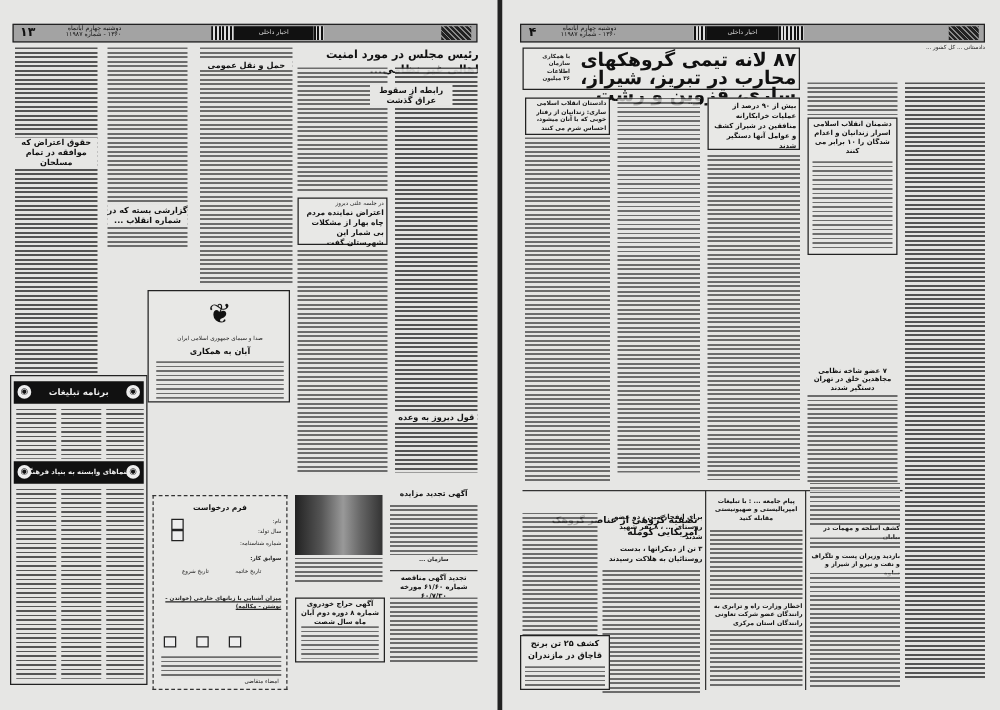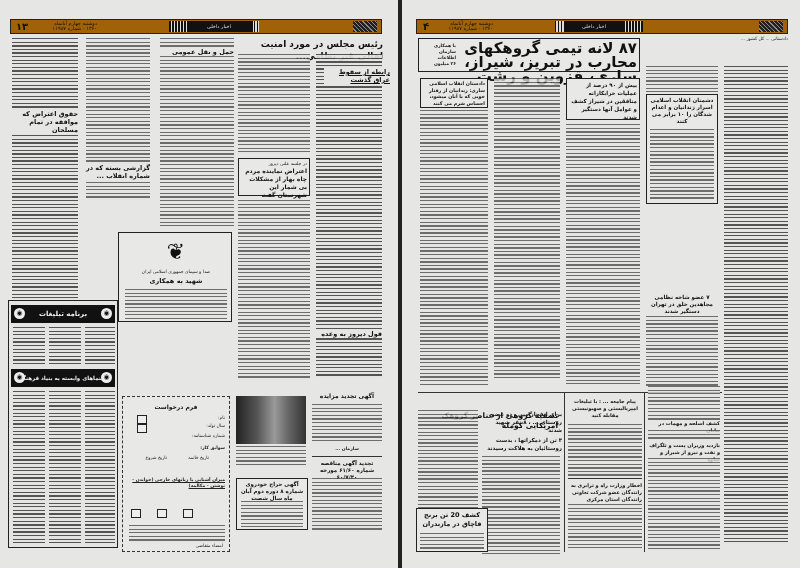--- a/index.html
+++ b/index.html
@@ -2,32 +2,32 @@
 <html><head>
 <meta charset="utf-8">
 <style>
   html,body{margin:0;padding:0;}
   body{width:800px;height:568px;background:#9a9a9a;overflow:hidden;position:relative;font-family:"DejaVu Sans",sans-serif;color:#111;}
   .spread{position:absolute;left:0;top:0;width:800px;height:568px;background:#e2e2e2;}
   .page{position:absolute;top:0;height:568px;background:#e6e6e4;overflow:hidden;}
   .page.left{left:0;width:398px;}
   .page.right{left:402px;width:398px;}
   .gutter{position:absolute;left:398px;top:0;width:4px;height:568px;background:#222;}
-  .masthead{position:absolute;top:19px;height:15px;border:1.5px solid #222;background:#a16207;box-sizing:border-box;}
+  .masthead{position:absolute;top:19px;height:15px;border:1.5px solid #222;background:#a3a3a3;box-sizing:border-box;}
   .pnum{position:absolute;top:0;font:bold 10px "DejaVu Sans",sans-serif;line-height:13px;}
   .mdate{position:absolute;top:1px;font:5px "DejaVu Sans",sans-serif;line-height:5px;text-align:right;direction:rtl;}
   .barcode{position:absolute;top:1px;height:11px;background:repeating-linear-gradient(90deg,#111 0 1.5px,#ddd 1.5px 3px);}
   .mtitle{position:absolute;top:1px;height:11px;background:#111;color:#ddd;font:5px "DejaVu Sans",sans-serif;line-height:11px;text-align:center;}
   .logo{position:absolute;top:1px;width:24px;height:11px;background:repeating-linear-gradient(45deg,#222 0 2px,#888 2px 3px);}
   .headline{position:absolute;direction:rtl;text-align:right;font-weight:bold;color:#111;font-family:"DejaVu Sans",sans-serif;}
   .box{position:absolute;border:1px solid #222;box-sizing:border-box;background:#e8e8e6;}
   .col{position:absolute;background:repeating-linear-gradient(180deg,#444 0 1.3px,#e4e4e2 1.3px 3.6px);opacity:.75;}
   .col.dark{opacity:.9;}
   .rule{position:absolute;background:#333;}
-  .subhead{position:absolute;direction:rtl;text-align:right;font:bold 6.5px "DejaVu Sans",sans-serif;line-height:8px;color:#111;background:#e6e6e4;}
+  .subhead{position:absolute;direction:rtl;text-align:center;font:bold 6.5px "DejaVu Sans",sans-serif;line-height:8px;color:#111;background:#e6e6e4;}
   .cinema{position:absolute;border:1.5px solid #222;box-sizing:border-box;background:#e4e4e2;}
   .cbanner{position:absolute;left:2px;right:2px;height:18px;background:#111;color:#eee;font:bold 7px "DejaVu Sans",sans-serif;line-height:18px;text-align:center;direction:rtl;}
   .circ{position:absolute;top:3px;width:11px;height:11px;border-radius:50%;background:#eee;color:#111;font-size:7px;line-height:11px;text-align:center;}
   .form{position:absolute;border:1.5px dashed #333;box-sizing:border-box;background:#e8e8e6;}
   .chk{position:absolute;width:8px;height:7px;border:1px solid #222;background:#eee;}
   .photo{position:absolute;background:linear-gradient(90deg,#222 0,#555 30%,#999 55%,#666 75%,#333 100%);}
   .tiny{position:absolute;direction:rtl;text-align:right;font:4.5px "DejaVu Sans",sans-serif;line-height:6px;color:#222;}
   .emblem{position:absolute;font-size:22px;line-height:22px;text-align:center;color:#111;}
 </style>
 </head>
@@ -52,33 +52,33 @@
 
     <div class="col dark" style="left:12px;top:38px;width:66px;height:262px;"></div>
     <div class="col" style="left:86px;top:38px;width:64px;height:160px;"></div>
     <div class="col" style="left:160px;top:38px;width:74px;height:190px;"></div>
     <div class="col" style="left:238px;top:54px;width:72px;height:100px;"></div>
     <div class="col" style="left:238px;top:200px;width:72px;height:180px;"></div>
     <div class="col dark" style="left:316px;top:54px;width:66px;height:324px;"></div>
 
     <div class="subhead" style="left:12px;top:110px;width:66px;">حقوق اعتراض که موافقه در تمام مسلحان</div>
     <div class="subhead" style="left:160px;top:48px;width:74px;">حمل و نقل عمومی</div>
-    <div class="subhead" style="left:324px;top:68px;width:66px;text-decoration:underline;">رابطه از سقوط عراق گذشت</div>
+    <div class="subhead" style="left:296px;top:68px;width:66px;">رابطه از سقوط عراق گذشت</div>
     <div class="subhead" style="left:86px;top:164px;width:64px;">گزارشی بسته که در شماره انقلاب ...</div>
     <div class="subhead" style="left:316px;top:330px;width:66px;">قول دیروز به وعده</div>
 
     <div class="box" style="left:238px;top:158px;width:72px;height:38px;padding:2px;">
       <div class="tiny" style="position:static;font-size:4.5px;">در جلسه علنی دیروز</div>
       <div style="direction:rtl;text-align:right;font:bold 6px 'DejaVu Sans',sans-serif;line-height:8px;">اعتراض نماینده مردم چاه بهار از مشکلات بی شمار این شهرستان گفت</div>
     </div>
 
     <div class="box" style="left:118px;top:232px;width:114px;height:90px;">
       <div class="emblem" style="left:40px;top:8px;width:34px;">❦</div>
       <div class="tiny" style="left:4px;top:36px;width:106px;text-align:center;">صدا و سیمای جمهوری اسلامی ایران</div>
-      <div style="position:absolute;left:4px;top:44px;width:106px;direction:rtl;text-align:center;font:bold 6.5px 'DejaVu Sans',sans-serif;">شهید به همکاری</div>
+      <div style="position:absolute;left:4px;top:44px;width:106px;direction:rtl;text-align:center;font:bold 6.5px 'DejaVu Sans',sans-serif;">آبان به همکاری</div>
       <div class="col" style="left:6px;top:56px;width:102px;height:30px;"></div>
     </div>
 
     <div class="cinema" style="left:8px;top:300px;width:110px;height:248px;">
       <div class="cbanner" style="top:4px;">
         <span class="circ" style="left:3px;">◉</span>
         <span>برنامه تبلیغات</span>
         <span class="circ" style="right:3px;">◉</span>
       </div>
       <div class="col dark" style="left:4px;top:26px;width:32px;height:40px;"></div>
@@ -174,21 +174,21 @@
 
     <div class="rule" style="left:16px;top:392px;width:304px;height:1px;"></div>
 
     <div class="headline" style="left:16px;top:411px;width:140px;font-size:7.5px;line-height:10px;">تصفیه گروهی از عناصر گروهک آمریکایی کومله</div>
     <div class="col" style="left:16px;top:410px;width:60px;height:110px;"></div>
     <div class="headline" style="left:80px;top:410px;width:80px;font-size:5.5px;line-height:8px;">برای انفجار مین ، دو عضو روستای ... ، ۸ نفر شهید شدند</div>
     <div class="headline" style="left:80px;top:436px;width:80px;font-size:5.5px;line-height:8px;">۳ تن از دمکراتها ، بدست روستائیان به هلاکت رسیدند</div>
     <div class="col" style="left:80px;top:456px;width:78px;height:100px;"></div>
 
     <div class="box" style="left:14px;top:508px;width:72px;height:44px;border-width:1.5px;">
-      <div style="direction:rtl;text-align:center;font:bold 6.5px 'DejaVu Sans',sans-serif;line-height:9px;padding-top:2px;">کشف 20 تن برنج قاچاق در مازندران</div>
+      <div style="direction:rtl;text-align:center;font:bold 6.5px 'DejaVu Sans',sans-serif;line-height:9px;padding-top:2px;">کشف ۲۵ تن برنج قاچاق در مازندران</div>
       <div class="col" style="left:3px;top:24px;width:64px;height:16px;"></div>
     </div>
 
     <div class="rule" style="left:162px;top:392px;width:1px;height:160px;"></div>
     <div style="position:absolute;left:166px;top:398px;width:74px;direction:rtl;text-align:center;font:bold 5px 'DejaVu Sans',sans-serif;line-height:7px;">پیام جامعه ... : با تبلیغات امپریالیستی و صهیونیستی مقابله کنید</div>
     <div class="col" style="left:166px;top:424px;width:74px;height:52px;"></div>
     <div class="rule" style="left:166px;top:478px;width:74px;height:1px;"></div>
     <div style="position:absolute;left:166px;top:482px;width:74px;direction:rtl;text-align:right;font:bold 5px 'DejaVu Sans',sans-serif;line-height:7px;">اخطار وزارت راه و ترابری به رانندگان عضو شرکت تعاونی رانندگان استان مرکزی</div>
     <div class="col" style="left:166px;top:504px;width:74px;height:46px;"></div>
 

